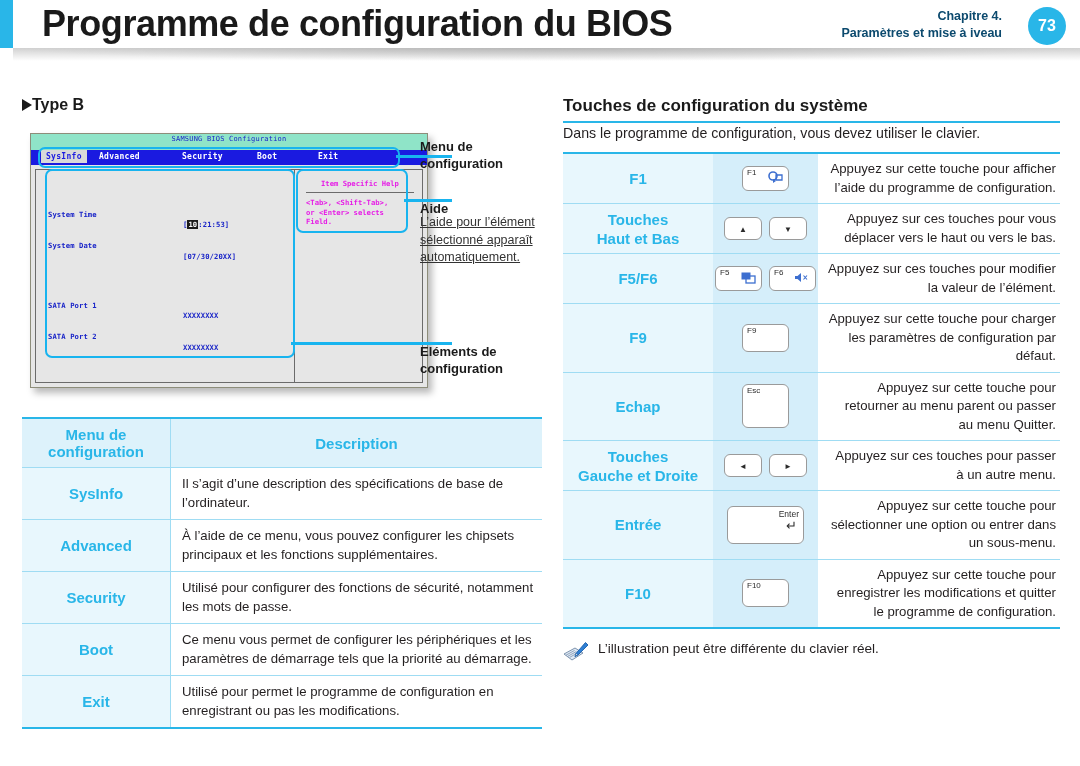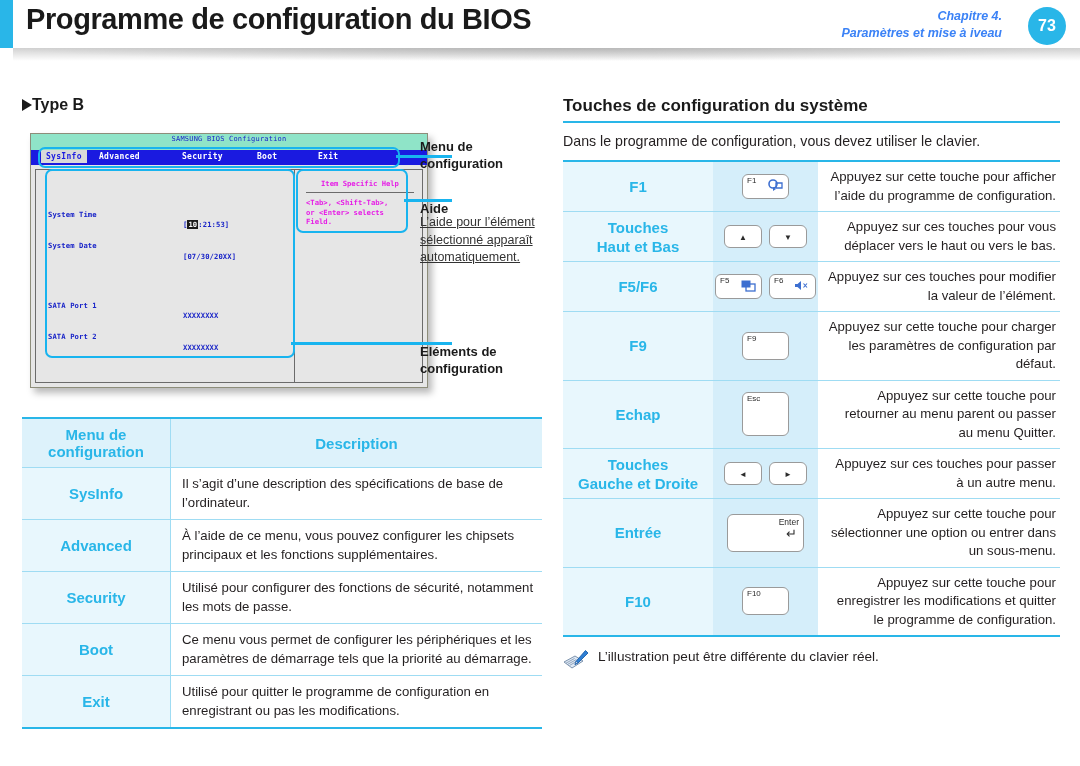--- a/index.html
+++ b/index.html
@@ -14,32 +14,31 @@
 
   
   .header{
     position:absolute;left:0;top:0;width:1080px;height:48px;
   }
   .header-accent{
     position:absolute;left:0;top:0;width:13px;height:48px;
     background:#29b6e8;
   }
   .header-title{
-    position:absolute;left:26px;top:3px;
-    font-size:29px;font-weight:bold;letter-spacing:-0.4px;
+    position:absolute;left:42px;top:3px;
+    font-size:36px;font-weight:bold;letter-spacing:-0.4px;
     color:#1a1a1a;
     white-space:nowrap;
   }
   .header-right{
     position:absolute;right:78px;top:8px;
     text-align:right;
-    color:#3b82f6;
+    color:#0c4a6e;
     font-size:12.5px;font-weight:bold;line-height:17px;
     white-space:nowrap;
-    font-style:italic;
   }
   .page-badge{
     position:absolute;right:14px;top:7px;
     width:38px;height:38px;border-radius:50%;
     background:#29b6e8;color:#ffffff;
     font-size:16px;font-weight:bold;
     display:flex;align-items:center;justify-content:center;
   }
   .header-shadow{
     position:absolute;left:13px;top:48px;width:1067px;height:13px;
@@ -177,21 +176,21 @@
   .tbl-left td.dcell{
     padding:7px 8px 7px 11px;font-size:13.2px;line-height:18.5px;color:#231f20;
   }
   .tbl-left tr.row td{border-bottom:1.5px solid #9fdcf3;}
   .tbl-left tr.row:last-child td{border-bottom:2.5px solid #29b6e8;}
 
   .rt-title{
     font-size:17px;font-weight:bold;color:#1a1a1a;
     padding-bottom:5px;border-bottom:2px solid #29b6e8;
   }
-  .rt-intro{font-size:14.2px;color:#231f20;padding:9px 0 9px 0;line-height:19px;}
+  .rt-intro{font-size:14.2px;color:#231f20;padding:1px 0 9px 0;line-height:19px;}
 
   .tbl-right{width:497px;}
   .tbl-right td{border-bottom:1.5px solid #9fdcf3;text-align:right;}
   .tbl-right tr:first-child td{border-top:2.5px solid #29b6e8;}
   .tbl-right tr:last-child td{border-bottom:2.5px solid #29b6e8;}
   .tbl-right td.kname{
     width:148px;background:#e8f7fd;
     color:#29b6e8;font-weight:bold;font-size:15px;text-align:center;
     line-height:19px;
   }
@@ -346,21 +345,21 @@
     <tr class="row">
       <td class="kcell">Security</td>
       <td class="dcell">Utilisé pour configurer des fonctions de sécurité, notamment les mots de passe.</td>
     </tr>
     <tr class="row">
       <td class="kcell">Boot</td>
       <td class="dcell">Ce menu vous permet de configurer les périphériques et les paramètres de démarrage tels que la priorité au démarrage.</td>
     </tr>
     <tr class="row">
       <td class="kcell">Exit</td>
-      <td class="dcell">Utilisé pour quitter le programme de configuration en enregistrant ou pas les modifications.</td>
+      <td class="dcell">Utilisé pour permet le programme de configuration en enregistrant ou pas les modifications.</td>
     </tr>
   </tbody>
     </table>
 </div>
 
 <div class="call-label" style="left:420px;top:138px;white-space:pre-line;">Menu de
 configuration</div>
 <div class="call-label" style="left:420px;top:200px;">Aide</div>
 <div class="call-text" style="left:420px;top:214px;width:122px;text-decoration:underline;">L’aide pour l’élément sélectionné apparaît automatiquement.</div>
 <div class="call-label" style="left:420px;top:343px;white-space:pre-line;">Eléments de

